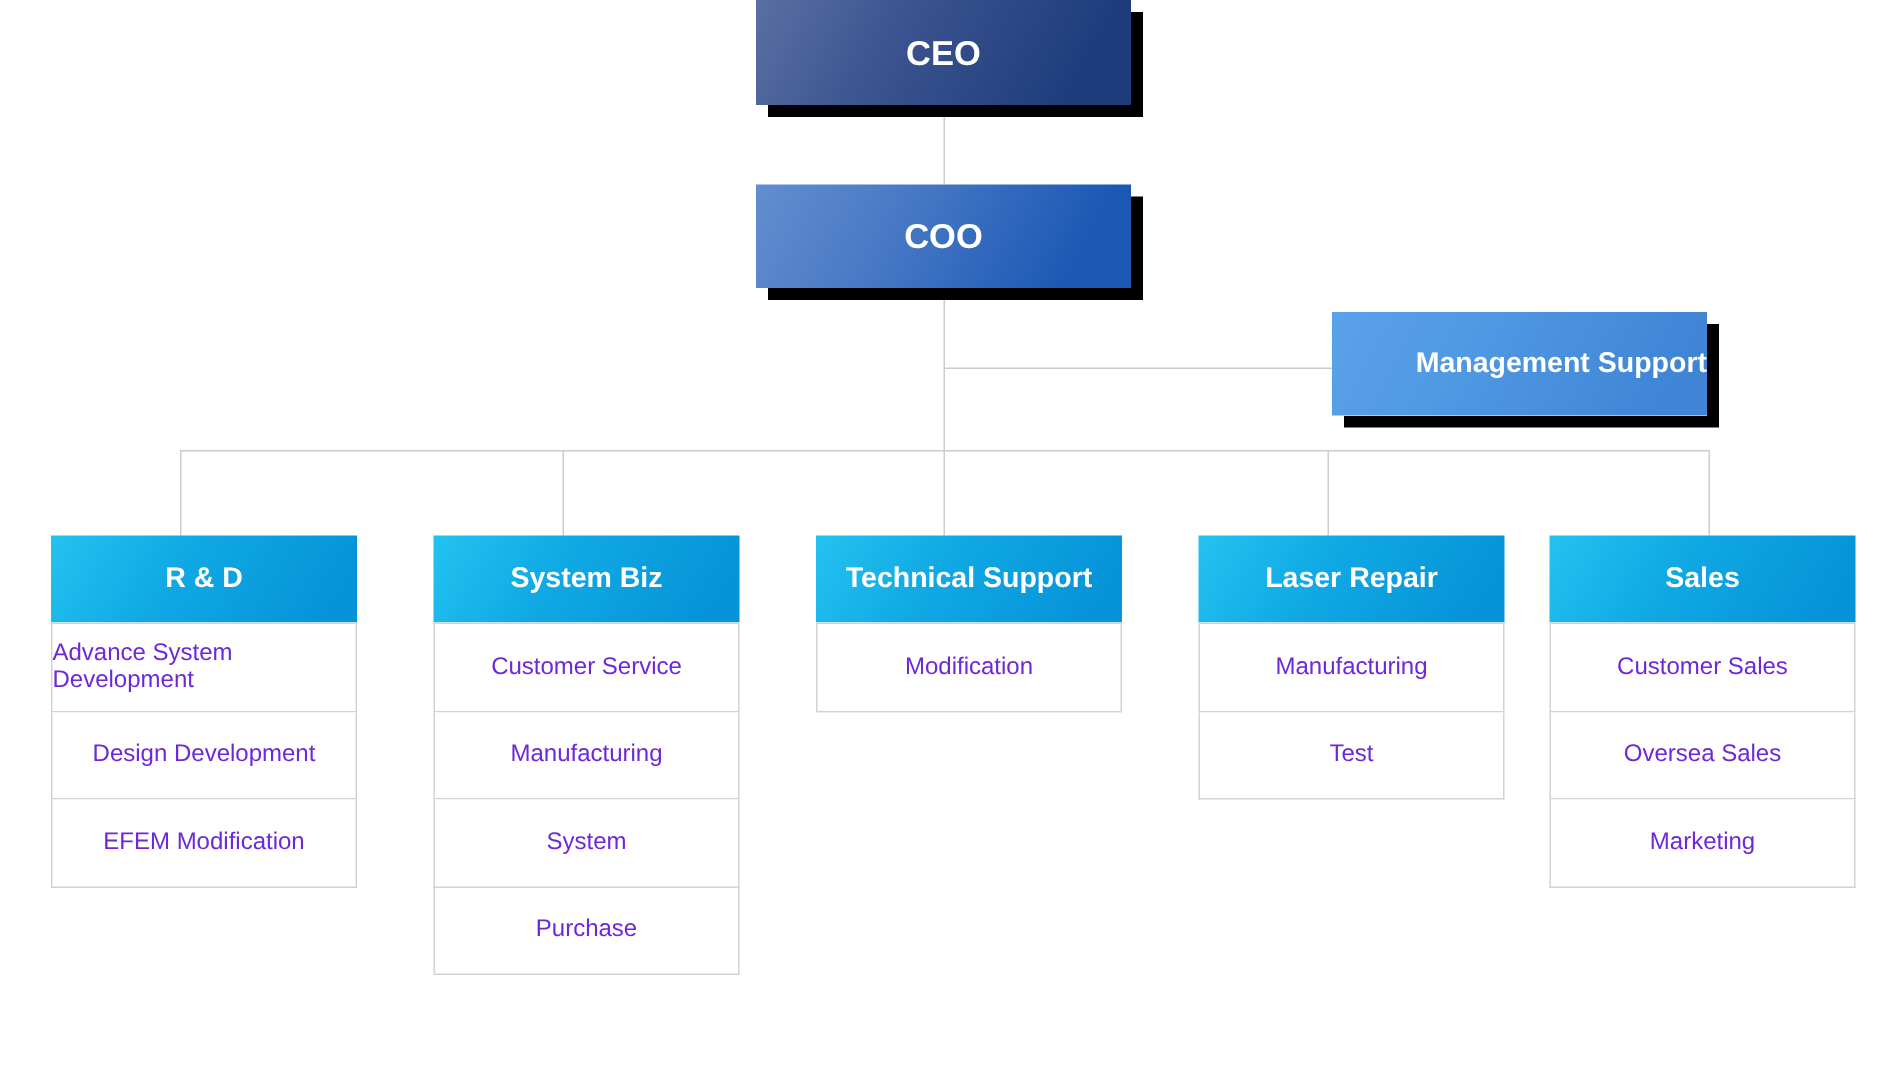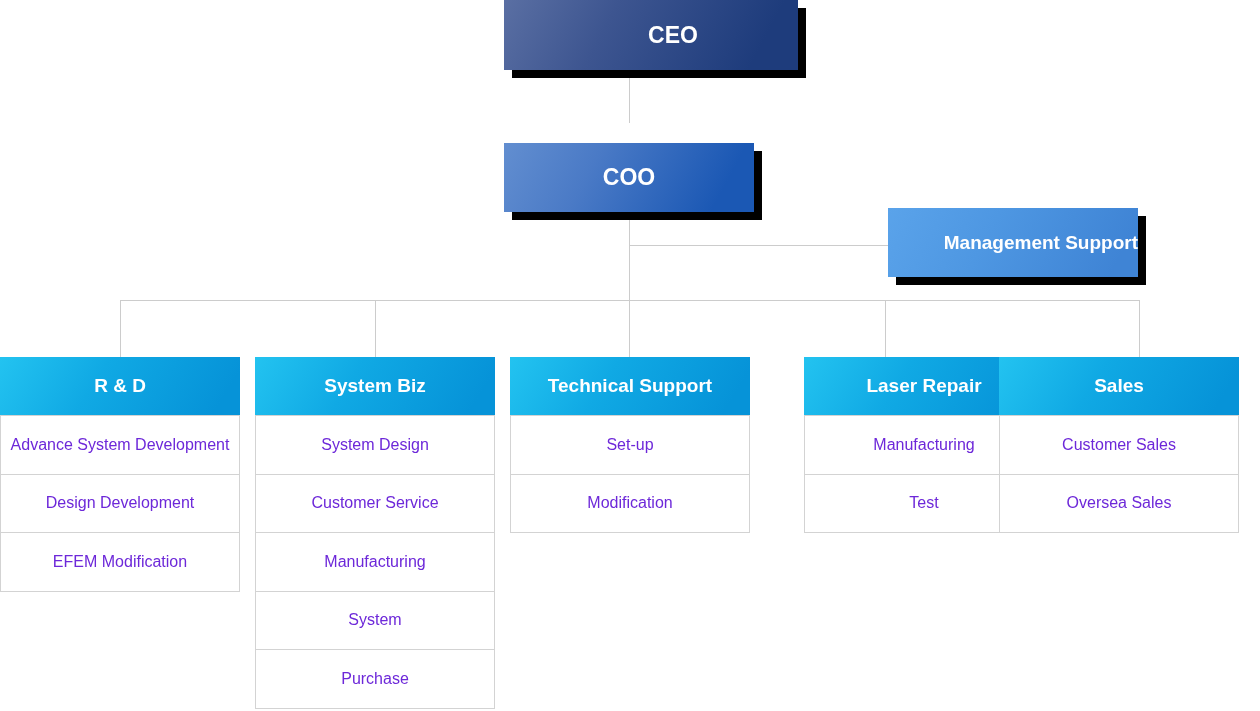--- a/index.html
+++ b/index.html
@@ -25,48 +25,47 @@
     align-items: center;
     justify-content: center;
     color: #ffffff;
     font-weight: bold;
     box-shadow: 8px 8px 0 0 #000000;
   }
   .ceo {
     left: 504px; top: 0px; height: 70px;
     font-size: 23px;
     background: linear-gradient(118deg, #5a6fa3 0%, #3d5590 35%, #1e3c7c 85%);
-    padding-left: 44px;
   }
   .coo {
     left: 504px; top: 123px;
     font-size: 23px;
     background: linear-gradient(118deg, #628ed0 0%, #4a7ac6 35%, #1b58b4 85%);
-    margin-top: 20px;
   }
   .msupport {
     left: 888px; top: 208px;
     font-size: 19px;
     background: linear-gradient(118deg, #5aa3ea 0%, #4e97e2 40%, #3f84d5 90%);
     justify-content: flex-end;
   }
 
   
   .line {
     position: absolute;
     background: #cccccc;
   }
   .v { width: 1px; }
   .h { height: 1px; }
 
   
   .dept {
     position: absolute;
     top: 357px;
-    width: 240px;
+    width: 204px;
+    padding-left: 34px;
   }
   .dept-header {
     height: 58px;
     display: flex;
     align-items: center;
     justify-content: center;
     color: #ffffff;
     font-weight: bold;
     font-size: 19px;
     background: linear-gradient(122deg, #23c3f0 0%, #10a9e4 40%, #0693d8 90%);
@@ -114,44 +113,43 @@
     </div>
     <div class="dept-row">Advance System Development</div>
     <div class="dept-row">Design Development</div>
     <div class="dept-row">EFEM Modification</div>
   </div>
 
   <div class="dept" style="left:255px;">
     <div class="dept-header">
       <span>System Biz</span>
     </div>
-    <div class="dept-row">System Design</div>
     <div class="dept-row">Customer Service</div>
     <div class="dept-row">Manufacturing</div>
     <div class="dept-row">System</div>
     <div class="dept-row">Purchase</div>
   </div>
 
   <div class="dept" style="left:510px;">
     <div class="dept-header">
       <span>Technical Support</span>
     </div>
-    <div class="dept-row">Set-up</div>
     <div class="dept-row">Modification</div>
   </div>
 
-  <div class="dept" style="left:765px;margin-left:39px;">
+  <div class="dept" style="left:765px;">
     <div class="dept-header">
       <span>Laser Repair</span>
     </div>
     <div class="dept-row">Manufacturing</div>
     <div class="dept-row">Test</div>
   </div>
 
   <div class="dept" style="left:999px;">
     <div class="dept-header">
       <span>Sales</span>
     </div>
     <div class="dept-row">Customer Sales</div>
     <div class="dept-row">Oversea Sales</div>
+    <div class="dept-row">Marketing</div>
   </div>
 
 </div>
 
 </body></html>

